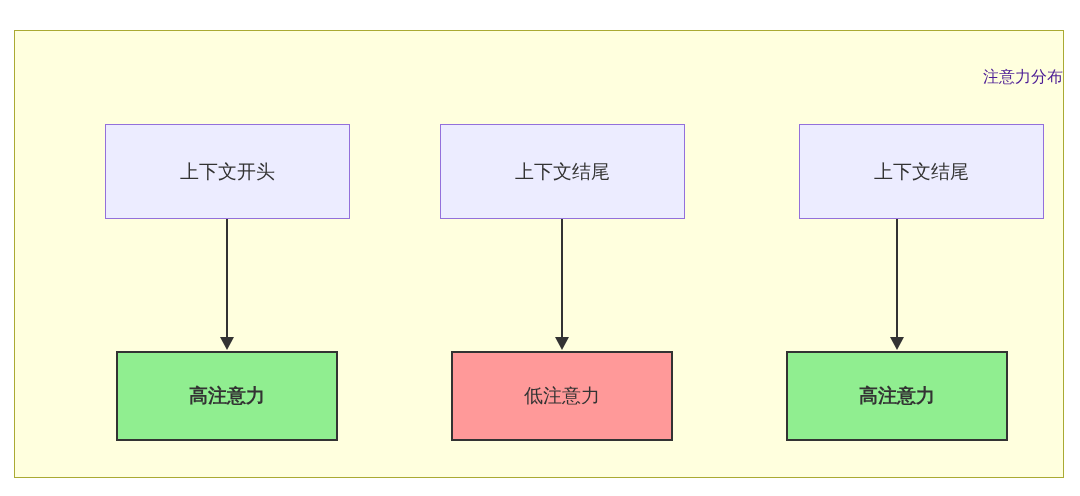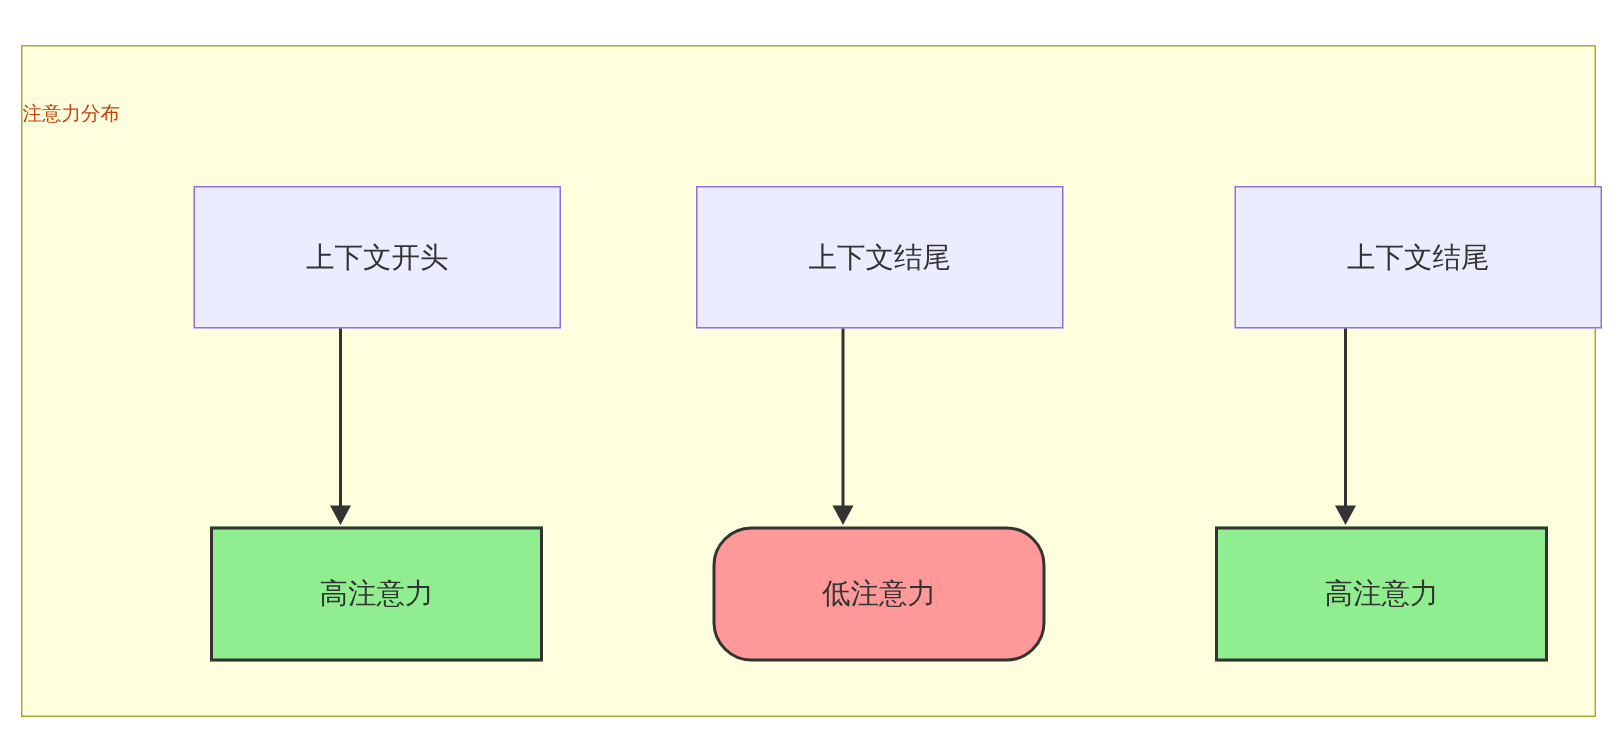--- a/index.html
+++ b/index.html
@@ -23,55 +23,54 @@
     height: 448px;
     background: var(--container-bg, #ffffde);
     border: 1px solid var(--container-border, #aaaa33);
     box-sizing: border-box;
   }
   .diagram-title {
     position: absolute;
     left: 0;
     top: 36px;
     width: 100%;
-    text-align: left;
-    font-size: 13px;
-    color: #c2410c;
+    text-align: right;
+    font-size: 16px;
+    color: #4c1d95;
   }
   .node {
     position: absolute;
     display: flex;
     align-items: center;
     justify-content: center;
     box-sizing: border-box;
     font-size: 19px;
     color: #333333;
     text-align: center;
-    margin-left: 24px;
   }
   .source-node {
     top: 93px;
     width: 245px;
     height: 95px;
     background: var(--source-bg, #ECECFF);
     border: 1px solid var(--source-border, #9370DB);
   }
   .target-node {
     top: 320px;
     width: 222px;
     height: 90px;
     border: 2px solid var(--node-border, #333333);
   }
-  .target-high { background: var(--high-bg, #90EE90); }
+  .target-high { background: var(--high-bg, #90EE90); font-weight: bold; }
   .target-low  { background: var(--low-bg, #FF9999); }
   .src-1 { left: 90px; }
   .src-2 { left: 425px; }
   .src-3 { left: 784px; }
   .tgt-1 { left: 101px; }
-  .tgt-2 { left: 436px; border-radius: 26px; }
+  .tgt-2 { left: 436px; }
   .tgt-3 { left: 771px; }
   .arrow-line {
     position: absolute;
     top: 188px;
     width: 2px;
     height: 122px;
     background: var(--arrow, #333333);
   }
   .arrow-head {
     position: absolute;

